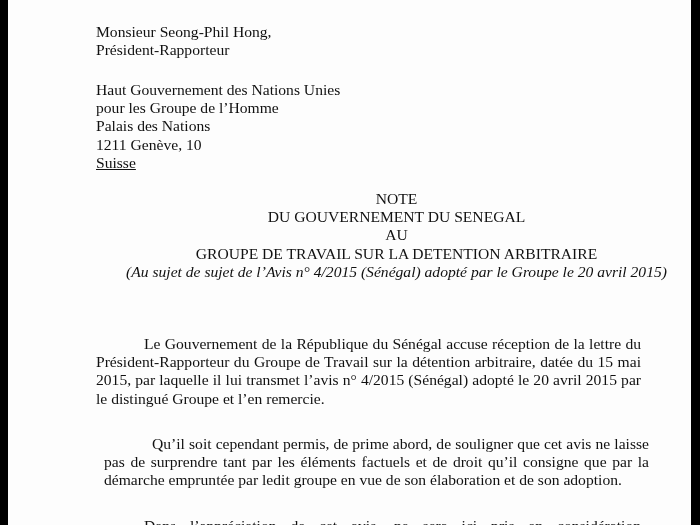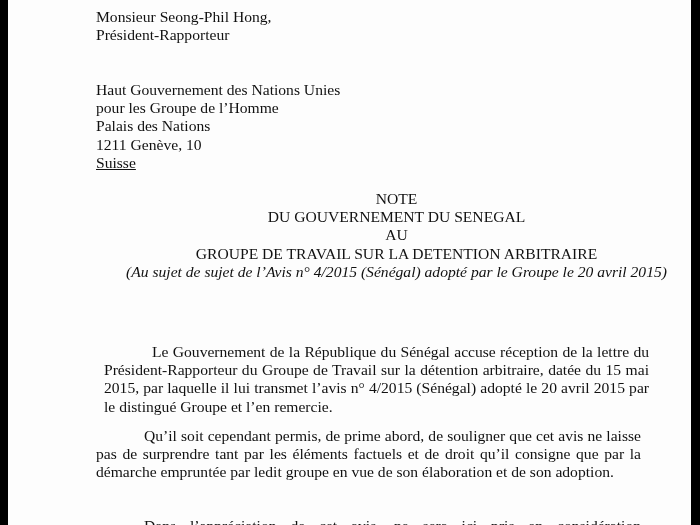--- a/index.html
+++ b/index.html
@@ -24,21 +24,21 @@
       left: 88px;
       top: 0;
       width: 550px;
       font-family: "Liberation Serif", "DejaVu Serif", serif;
       font-size: 15.6px;
       color: #111111;
       line-height: 18.2px;
     }
     .addr-block { position: absolute; left: 0; width: 560px; }
     .addr-block div { white-space: nowrap; }
-    .addr1 { top: 8px; }
+    .addr1 { top: 23px; }
     .addr2 { top: 81px; }
     .underline { text-decoration: underline; }
     .title-block {
       position: absolute;
       left: 0;
       top: 190px;
       width: 545px;
       text-align: center;
       margin-left: 28px;
     }
@@ -75,18 +75,18 @@
     </div>
 
     <div class="title-block">
       <div class="line">NOTE</div>
       <div class="line">DU GOUVERNEMENT DU SENEGAL</div>
       <div class="line">AU</div>
       <div class="line">GROUPE DE TRAVAIL SUR LA DETENTION ARBITRAIRE</div>
       <div class="italic">(Au sujet de sujet de l’Avis n° 4/2015 (Sénégal) adopté par le Groupe le 20 avril 2015)</div>
     </div>
 
-    <p class="para p1" style="margin:8px">Le Gouvernement de la République du Sénégal accuse réception de la lettre du Président-Rapporteur du Groupe de Travail sur la détention arbitraire, datée du 15 mai 2015, par laquelle il lui transmet l’avis n° 4/2015 (Sénégal) adopté le 20 avril 2015 par le distingué Groupe et l’en remercie.</p>
-    <p class="para p2" style="margin:0">Qu’il soit cependant permis, de prime abord, de souligner que cet avis ne laisse pas de surprendre tant par les éléments factuels et de droit qu’il consigne que par la démarche empruntée par ledit groupe en vue de son élaboration et de son adoption.</p>
+    <p class="para p1" style="margin:0">Le Gouvernement de la République du Sénégal accuse réception de la lettre du Président-Rapporteur du Groupe de Travail sur la détention arbitraire, datée du 15 mai 2015, par laquelle il lui transmet l’avis n° 4/2015 (Sénégal) adopté le 20 avril 2015 par le distingué Groupe et l’en remercie.</p>
+    <p class="para p2" style="margin:8px">Qu’il soit cependant permis, de prime abord, de souligner que cet avis ne laisse pas de surprendre tant par les éléments factuels et de droit qu’il consigne que par la démarche empruntée par ledit groupe en vue de son élaboration et de son adoption.</p>
     <p class="para p3" style="margin:0; text-align-last: justify;">Dans l’appréciation de cet avis, ne sera ici pris en considération</p>
 
   </div>
 </div>
 
 </body></html>

